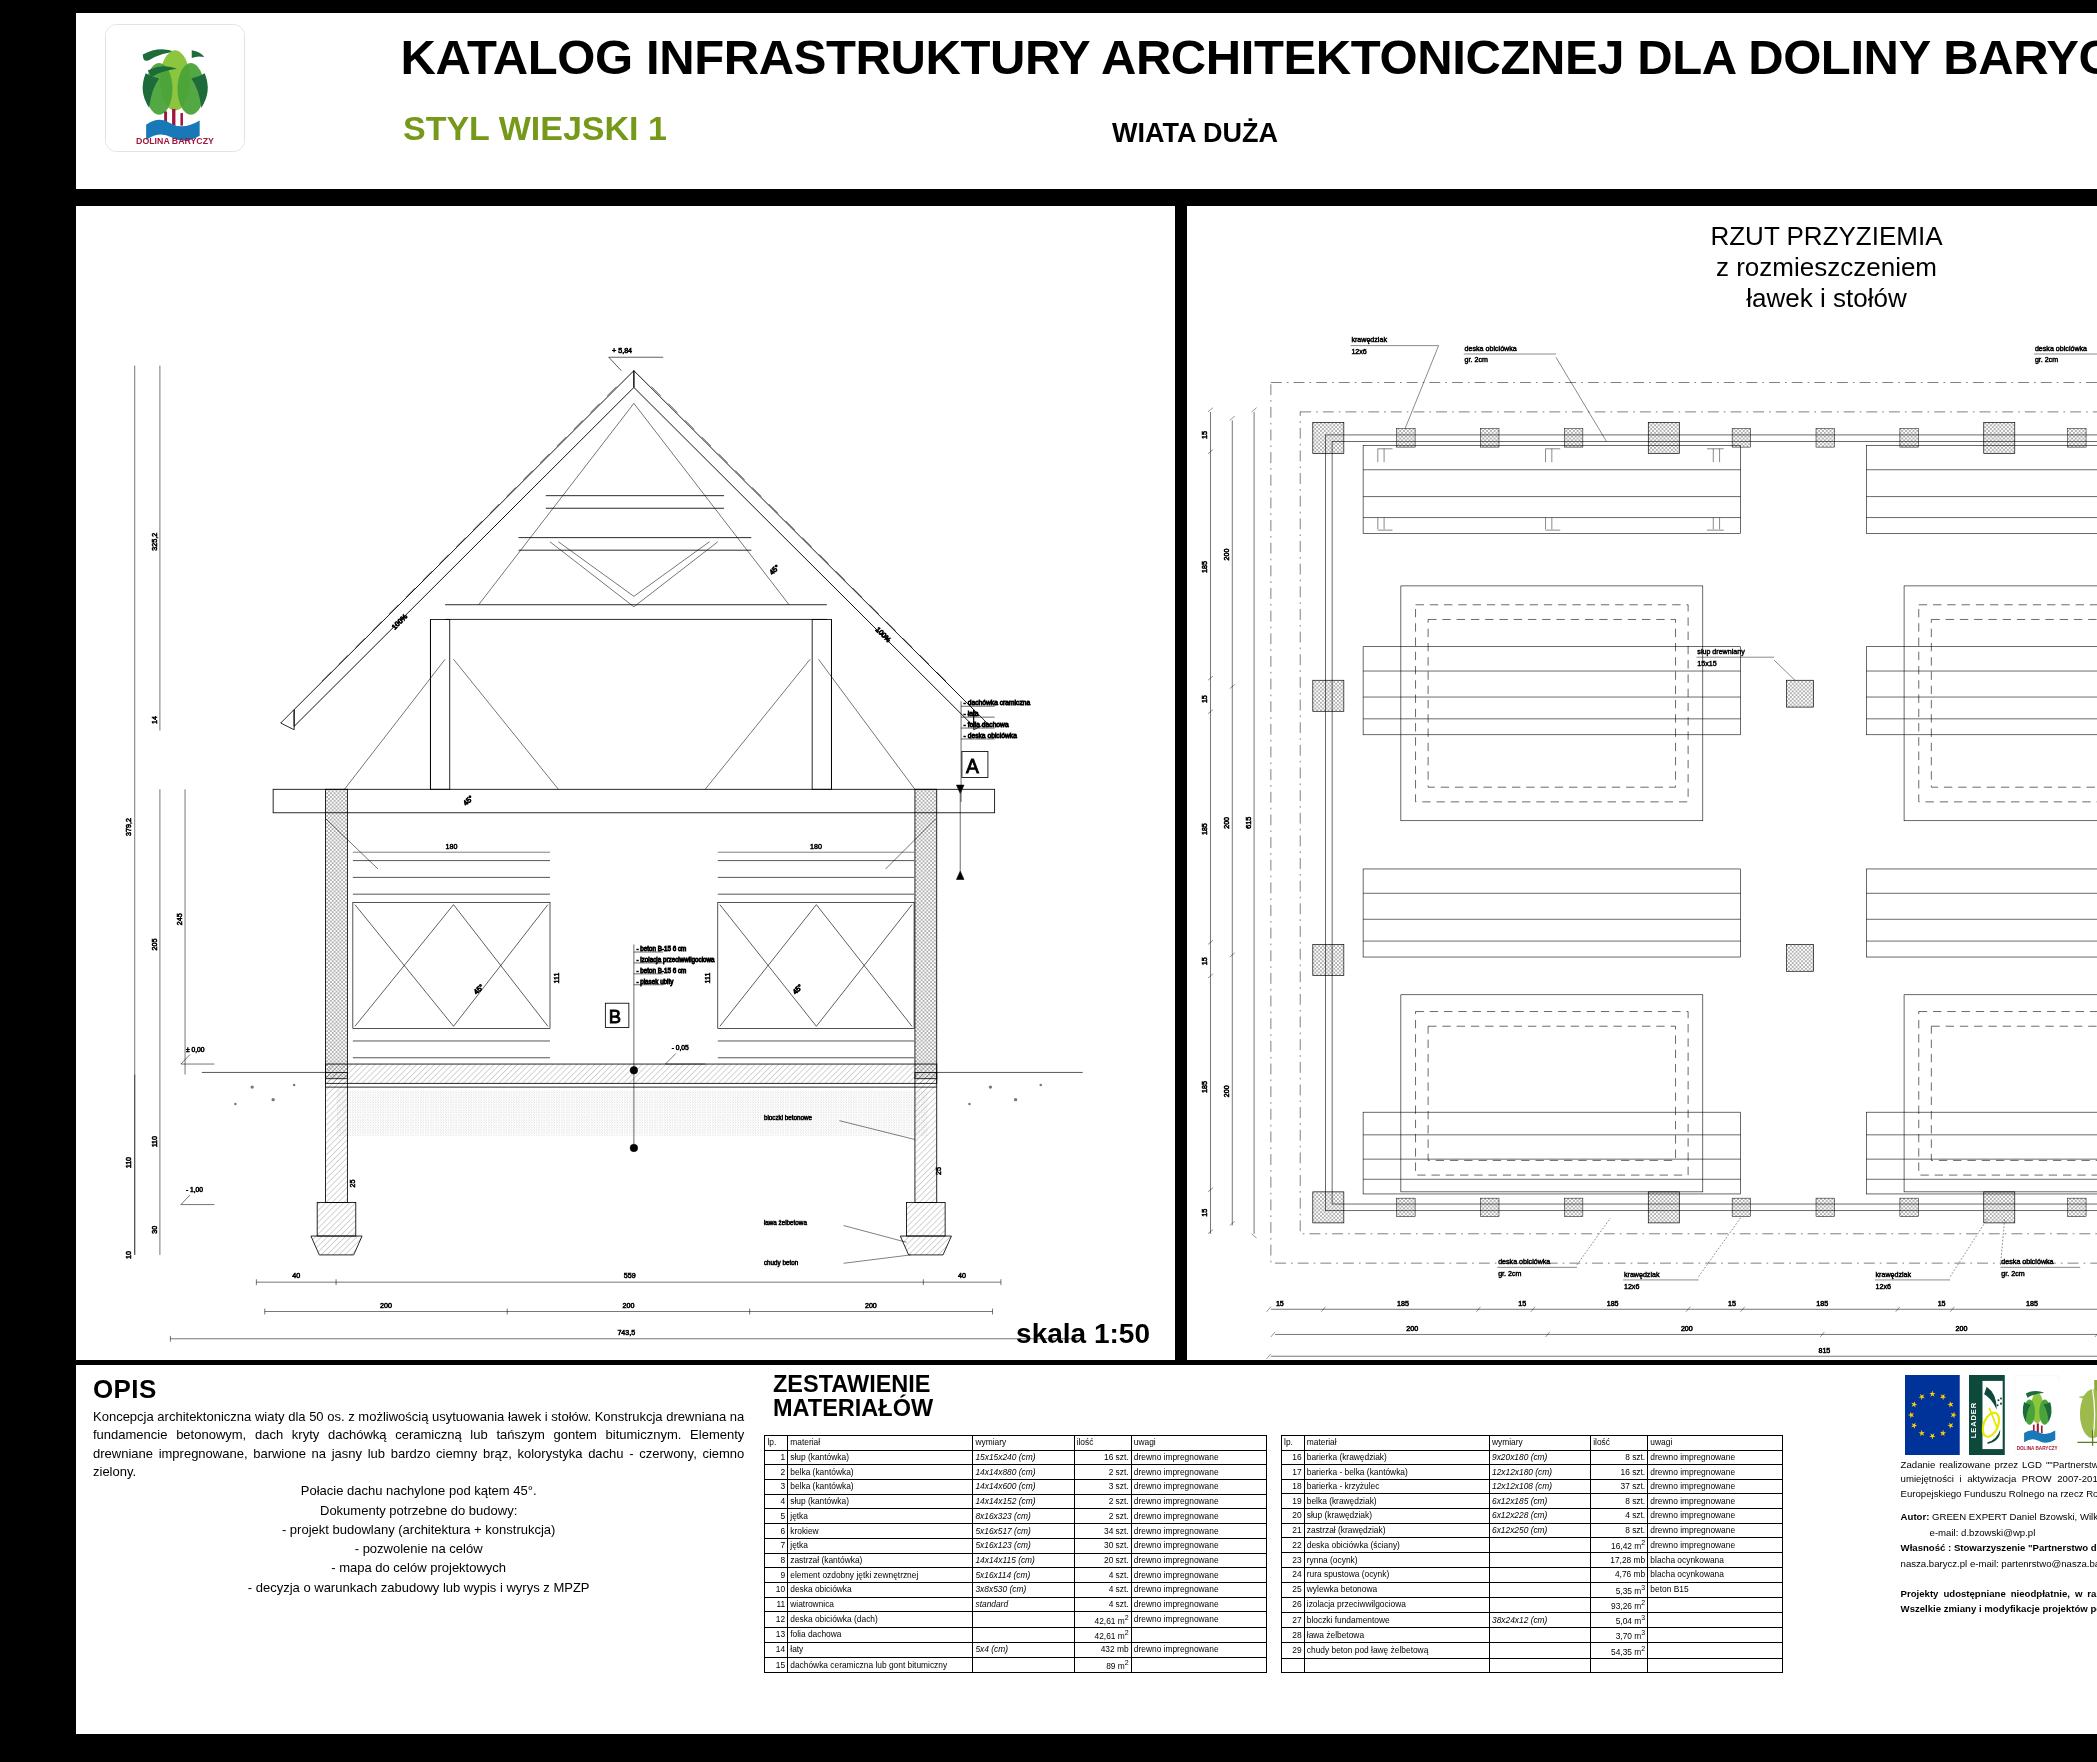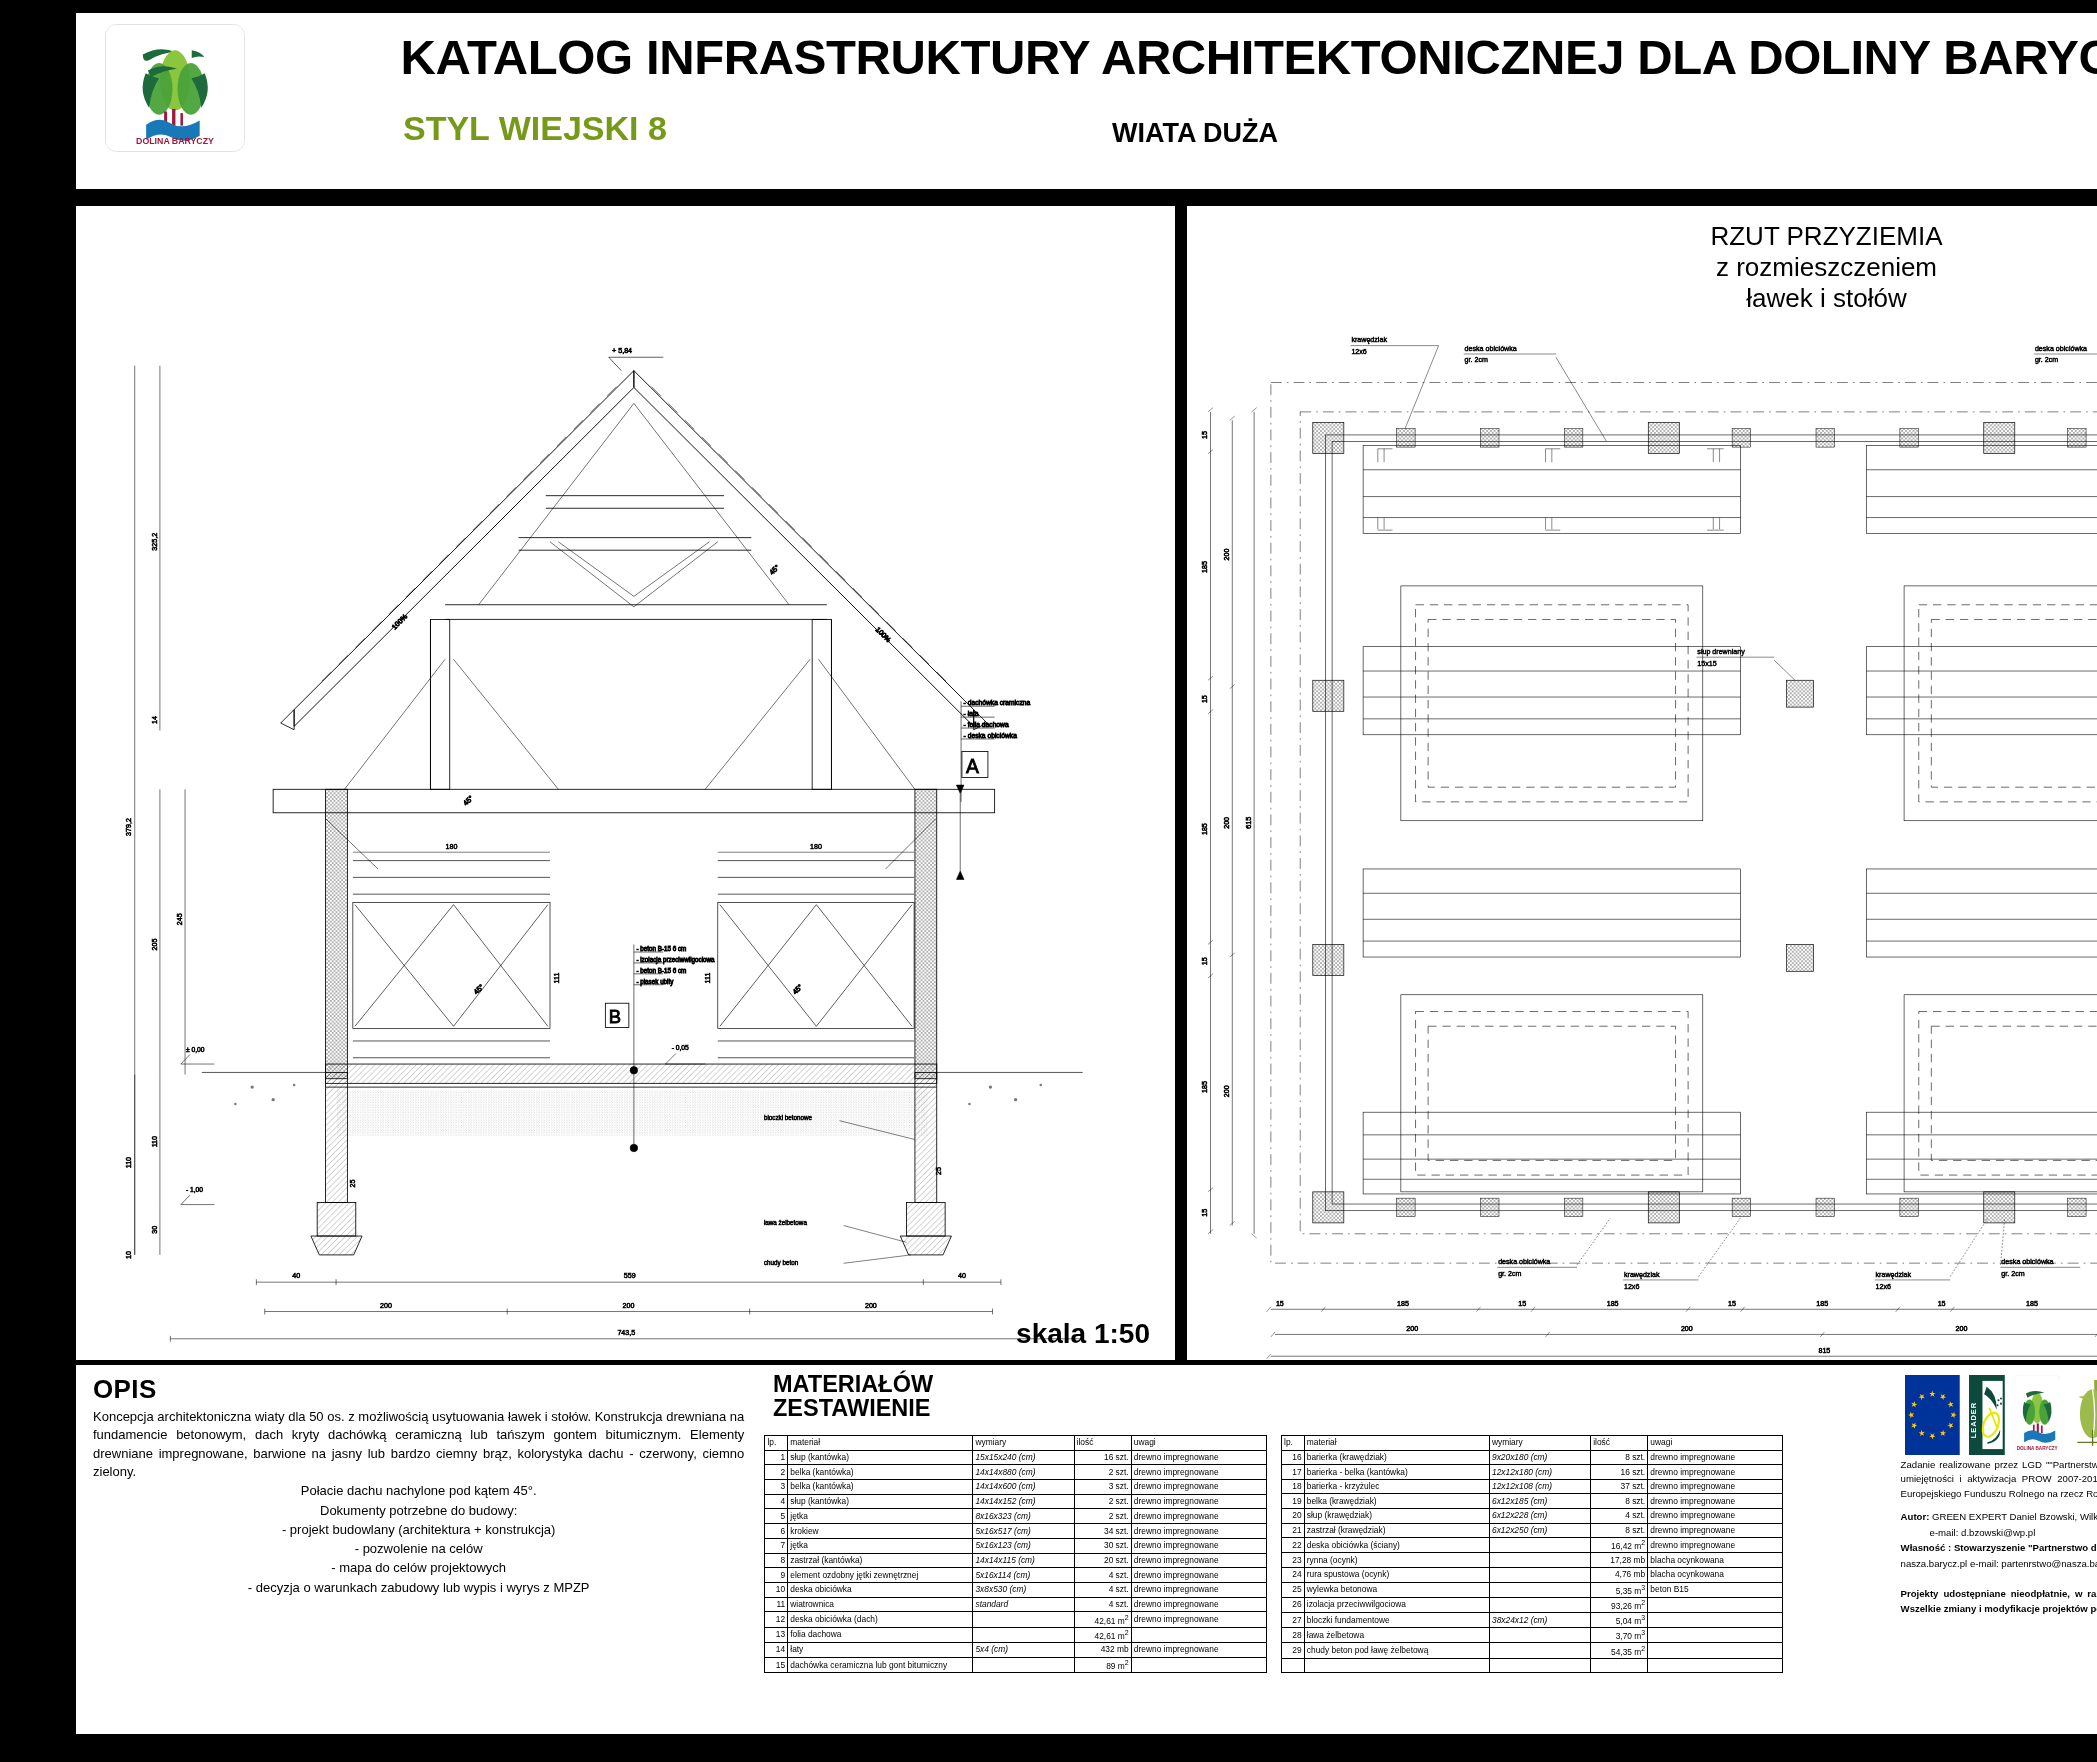--- a/index.html
+++ b/index.html
@@ -84,21 +84,21 @@
         <path d="M100 108 q36 -18 70 -4 q-36 4 -62 20z" fill="#1d6b3a"></path>
         <rect x="139" y="206" width="7" height="34" fill="#a0173a"></rect>
         <rect x="158" y="200" width="8" height="40" fill="#a0173a"></rect>
         <rect x="178" y="210" width="6" height="30" fill="#a0173a"></rect>
         <path d="M96 238 q30 -22 58 -4 q30 18 70 -6 l0 36 q-36 22 -68 4 q-28 -16 -60 6z" fill="#1878b8"></path>
         <text x="165" y="283" text-anchor="middle" font-size="21" font-weight="bold" fill="#a0173a" font-family="Liberation Sans, sans-serif">DOLINA BARYCZY</text>
       </svg>
     </div>
 
     <div class="hdr-title">KATALOG INFRASTRUKTURY ARCHITEKTONICZNEJ DLA DOLINY BARYCZY</div>
-    <div class="hdr-style">STYL WIEJSKI 8</div>
+    <div class="hdr-style">STYL WIEJSKI 1</div>
     <div class="hdr-object">WIATA DUŻA</div>
 
   </div>
 
   <div class="panel panel-left">
     <div class="scale-lbl">skala 1:50</div>
 
     <svg class="cad" viewBox="0 0 2620 2750" preserveAspectRatio="xMidYMid meet">
       <defs>
         <pattern id="hatch45" width="10" height="10" patternUnits="userSpaceOnUse" patternTransform="rotate(45)">
@@ -584,22 +584,22 @@
         <p class="nj">Dokumenty potrzebne do budowy:</p>
         <p class="nj">- projekt budowlany (architektura + konstrukcja)</p>
         <p class="nj">- pozwolenie na celów</p>
         <p class="nj">- mapa do celów projektowych</p>
         <p class="nj">- decyzja o warunkach zabudowy lub wypis i wyrys z MPZP</p>
       </div>
     </div>
 
     <div class="band-zest">
       <div class="zest-h">
+        <div>ZESTAWIENIE</div>
         <div>MATERIAŁÓW</div>
-        <div>ZESTAWIENIE</div>
       </div>
       <div class="tables-wrap">
         <table class="mat">
           <thead>
             <tr>
               <th class="lp">lp.</th>
               <th class="mt">materiał</th>
               <th class="wy">wymiary</th>
               <th class="il">ilość</th>
               <th class="uw">uwagi</th>

